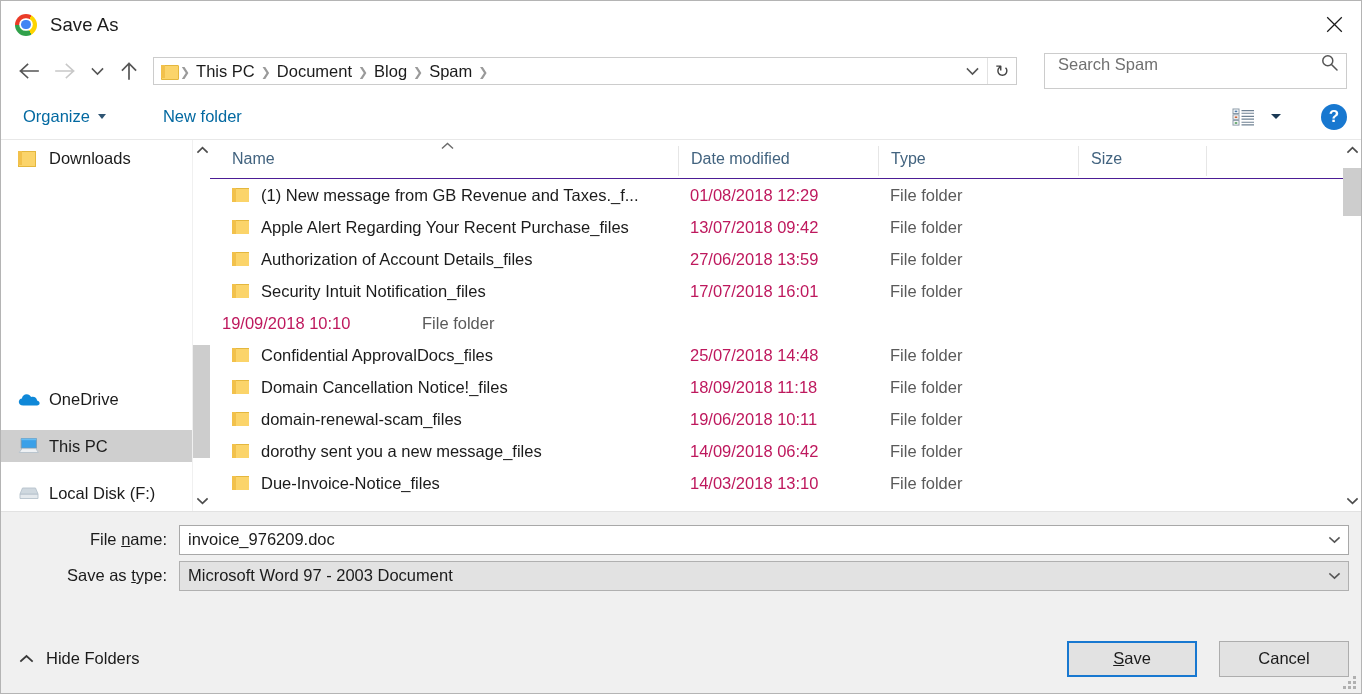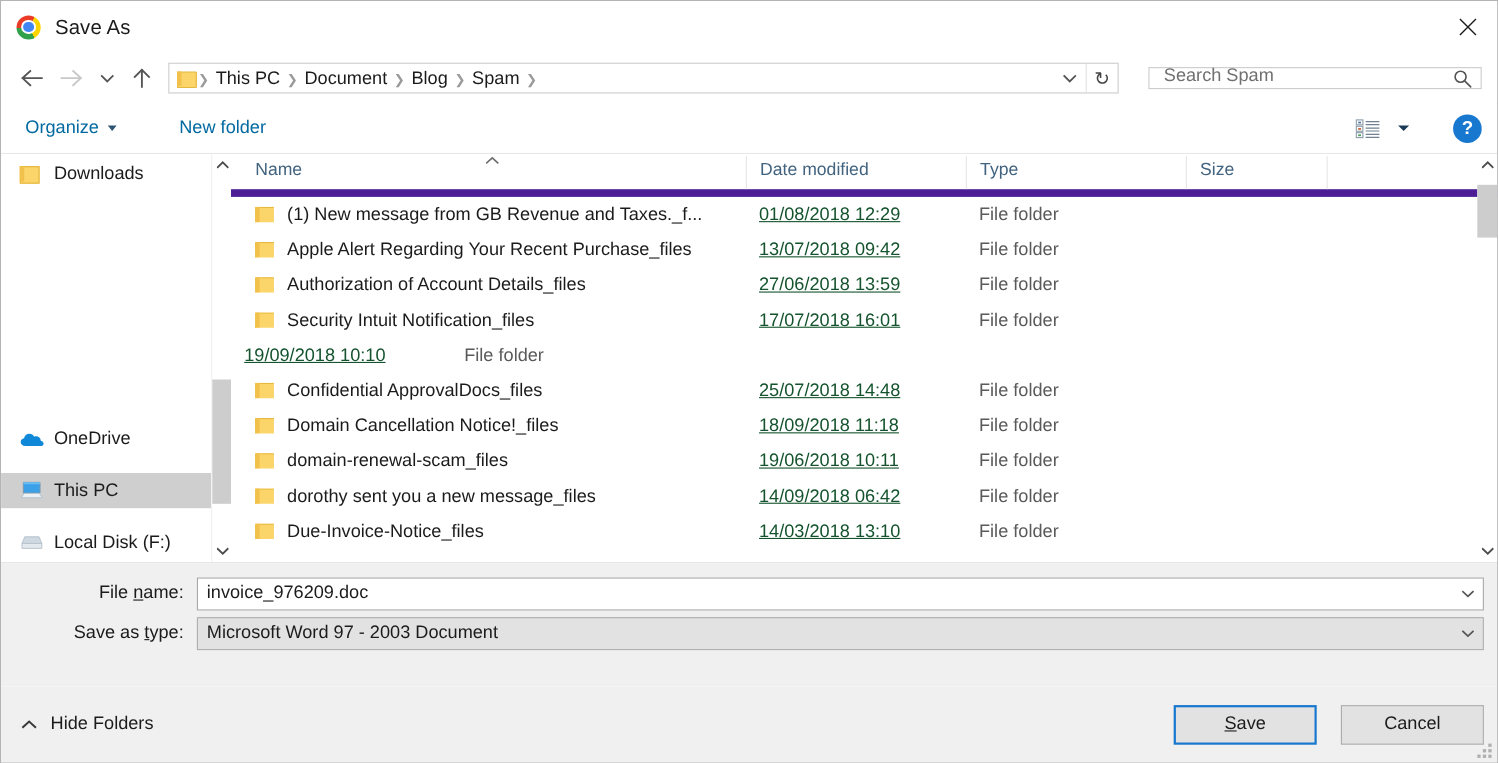--- a/index.html
+++ b/index.html
@@ -138,26 +138,26 @@
   }
   .addr-btn {
     width: 29px; height: 26px;
     flex: 0 0 29px;
     display: flex; align-items: center; justify-content: center;
     cursor: default;
   }
   .addr-btn.divided { border-left: 1px solid #e2e2e2; }
   .searchbox {
     flex: 0 0 303px;
-    height: 20px;
+    height: 36px;
     margin-left: 25px;
     border: 1px solid #cccccc;
     background: #ffffff;
     display: flex;
-    align-items: flex-end;
+    align-items: flex-start;
     padding: 0 8px 0 11px;
   }
   .searchbox input {
     flex: 1 1 auto;
     border: none; outline: none;
     font-family: "Liberation Sans", sans-serif;
     font-size: 16.5px;
     color: #1b1b1b;
     background: transparent;
     min-width: 0;
@@ -292,22 +292,22 @@
   .sortcaret {
     position: absolute;
     left: 230px; top: 2px;
     width: 14px; height: 10px;
     display: flex; justify-content: center;
   }
   .colheads {
     height: 39px;
     flex: 0 0 39px;
     display: flex;
-    align-items: flex-end;
-    border-bottom: 7px solid #4c1d95;
+    align-items: flex-start;
+    border-bottom: 1px solid #4c1d95;
     padding-top: 6px;
   }
   .colhead {
     font-size: 16px;
     color: #42637f;
     padding: 0 0 8px 12px;
     border-left: 1px solid #e6e6e6;
     height: 30px;
     display: flex;
     align-items: flex-end;
@@ -344,21 +344,21 @@
     display: flex; align-items: center;
     padding-left: 22px;
     color: #1b1b1b;
   }
   .cell-name .folder-ic { flex: 0 0 17px; margin-right: 12px; }
   .cell-name span {
     overflow: hidden;
     text-overflow: ellipsis;
     white-space: nowrap;
   }
-  .cell-date { flex: 0 0 200px; padding-left: 12px; color: #14532d; text-decoration: underline; }
+  .cell-date { flex: 0 0 200px; padding-left: 12px; color: #be185d; }
   .cell-type { flex: 0 0 200px; padding-left: 12px; color: #5a5a5a; }
   .cell-size { flex: 0 0 128px; padding-left: 12px; color: #5a5a5a; }
 
   .fl-scroll {
     position: absolute;
     right: 0; top: 0; bottom: 0;
     width: 18px;
     background: #ffffff;
   }
 

